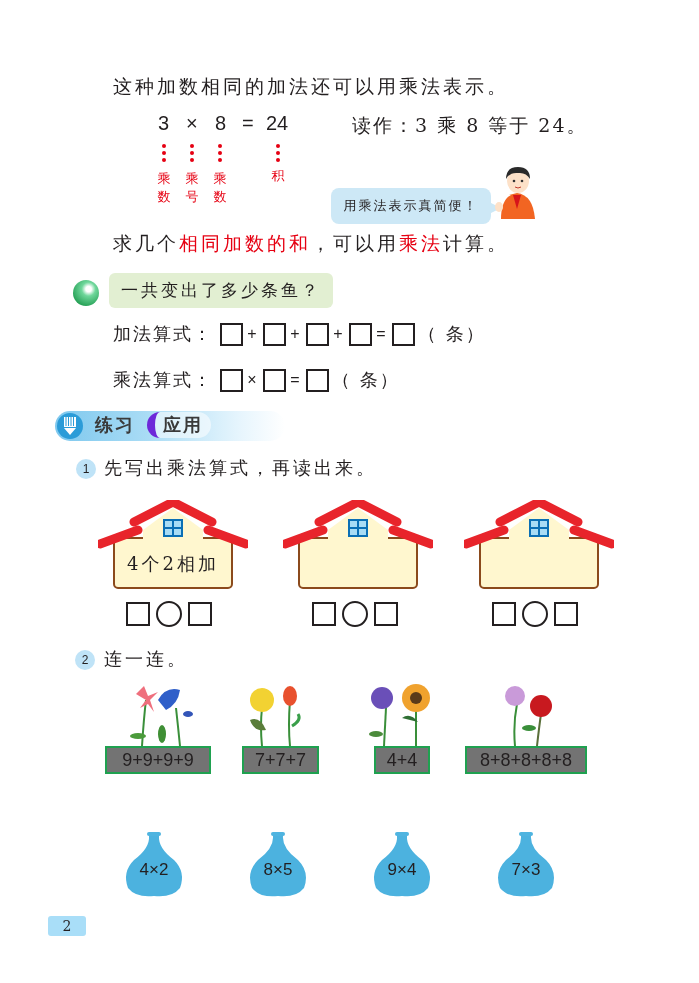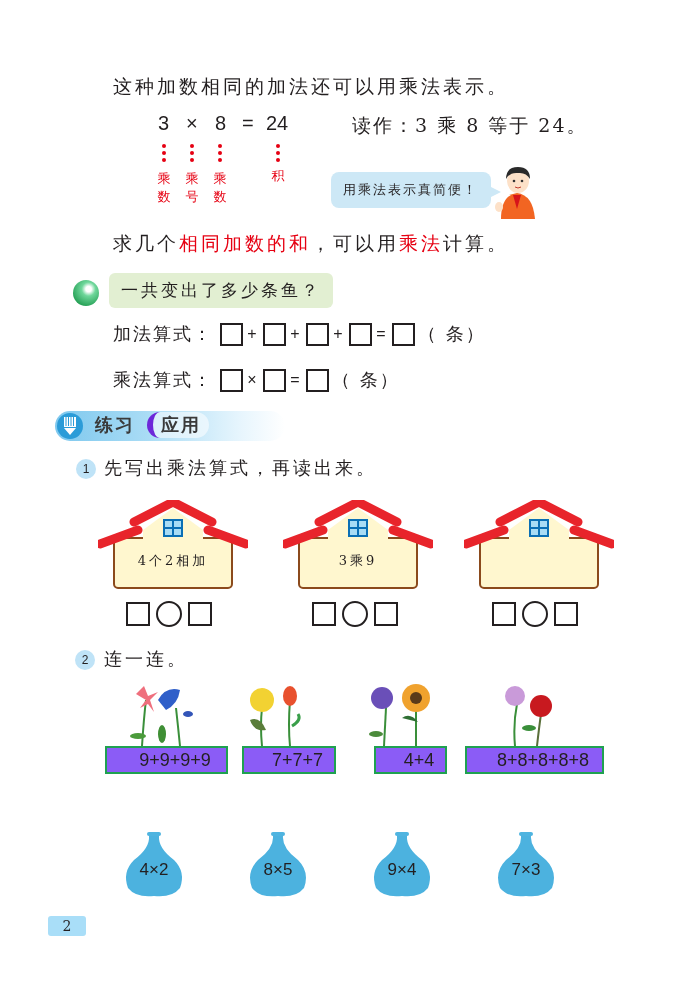--- a/index.html
+++ b/index.html
@@ -29,35 +29,35 @@
   .op { display: inline-block; font-family: "Liberation Sans", sans-serif; font-size: 16px; width: 14px; text-align: center; vertical-align: middle; }
   .formula-row { display: flex; align-items: center; gap: 3px; font-size: 18px; letter-spacing: 2px; }
   .formula-row .label { margin-right: 4px; }
 
   
   .sec-band { height: 30px; border-radius: 15px;
        background: linear-gradient(90deg, #7ec8ee 0%, #a9dcf5 40%, #e6f5fd 80%, rgba(255,255,255,0) 100%); }
   .sec-icon { width: 26px; height: 26px; border-radius: 50%; background: #2b9cd8; display: flex; align-items: center; justify-content: center; }
   .sec-title { font-family: "DejaVu Sans", sans-serif; font-weight: bold; font-size: 18px; color: #3a3a3a; letter-spacing: 2px; }
   .sec-title2 { font-family: "DejaVu Sans", sans-serif; font-weight: bold; font-size: 18px; color: #3a3a3a; letter-spacing: 2px;
-        background: rgba(255,255,255,0.55); border-radius: 14px; padding: 1px 8px; border-left: 6px solid #6d28d9; }
+        background: rgba(255,255,255,0.55); border-radius: 14px; padding: 1px 8px; border-left: 8px solid #6d28d9; }
 
   .num-circle { width: 20px; height: 20px; border-radius: 50%; background: #bfe3f7; font-family: "Liberation Sans", sans-serif;
        font-size: 12px; display: flex; align-items: center; justify-content: center; }
 
   
   .house { width: 150px; height: 100px; }
-  .house-label { position: absolute; left: 0; right: 0; top: 52px; text-align: center; font-size: 13px; letter-spacing: 3px; }
+  .house-label { position: absolute; left: 0; right: 0; top: 52px; text-align: center; font-size: 18px; letter-spacing: 3px; }
   .answer-row { display: flex; gap: 6px; align-items: center; }
   .ans-sq { width: 24px; height: 24px; border: 2px solid #231f20; box-sizing: border-box; }
   .ans-ci { width: 26px; height: 26px; border: 2px solid #231f20; border-radius: 50%; box-sizing: border-box; }
 
   
-  .flower-box { border: 2px solid #1fa150; background: #8b5cf6; font-family: "Liberation Sans", sans-serif; font-size: 18px;
-      height: 24px; line-height: 24px; text-align: center; box-sizing: content-box; padding-left: 17px; }
+  .flower-box { border: 2px solid #1fa150; background: #737373; font-family: "Liberation Sans", sans-serif; font-size: 18px;
+      height: 24px; line-height: 24px; text-align: center; box-sizing: content-box; }
 
   
   .vase-label { position: absolute; left: 0; right: 0; top: 28px; text-align: center; font-family: "Liberation Sans", sans-serif; font-size: 17px; }
 
   .page-num { width: 38px; height: 20px; background: #a9def8; border-radius: 3px; font-size: 14px; text-align: center; line-height: 20px; }
 </style>
 </head>
 <body>
 
 <div class="abs txt" style="left:113px; top:74px;">这种加数相同的加法还可以用乘法表示。</div>
@@ -101,21 +101,21 @@
   <div class="vlabel">号</div>
 </div>
 <div class="abs" style="left:213px; top:170px;">
   <div class="vlabel">乘</div>
   <div class="vlabel">数</div>
 </div>
 <div class="abs" style="left:271px; top:167px;">
   <div class="vlabel">积</div>
 </div>
 
-<div class="abs bubble" style="left:331px; top:172px; width:136px;">用乘法表示真简便！</div>
+<div class="abs bubble" style="left:331px; top:188px; width:136px;text-align:center;">用乘法表示真简便！</div>
 <div class="abs" style="left:493px; top:163px; width:48px; height:56px;">
   <svg width="48" height="56" viewBox="0 0 48 56">
     <path d="M8 56 Q8 32 24 30 Q40 32 42 56 Z" fill="#f26522"></path>
     <path d="M20 32 L24 46 L28 32 Z" fill="#d7141a"></path>
     <ellipse cx="25" cy="18" rx="11" ry="12" fill="#fde1c8"></ellipse>
     <path d="M13 16 Q13 4 25 4 Q37 4 37 16 Q33 9 25 10 Q17 9 13 16 Z" fill="#2a2a2a"></path>
     <circle cx="21" cy="18" r="1.3" fill="#333"></circle>
       <circle cx="29" cy="18" r="1.3" fill="#333"></circle>
     <path d="M22 24 Q25 26 28 24" stroke="#c0392b" fill="none" stroke-width="1"></path>
     <ellipse cx="6" cy="44" rx="4" ry="5" fill="#fde1c8"></ellipse>
@@ -178,21 +178,20 @@
 </div>
 <div class="abs house" style="left:283px; top:500px;">
   <svg width="150" height="92" viewBox="0 0 150 92" style="position:absolute;left:0;top:0;">
     <rect x="16" y="38" width="118" height="50" rx="4" fill="#fff7cf" stroke="#8b4a1c" stroke-width="2"></rect>
     <path d="M45 30 L75 8 L105 30 L105 40 L45 40 Z" fill="#fff7cf"></path>
     <path d="M2 44 L40 30 M110 30 L148 44" stroke="#e8242b" stroke-width="9" stroke-linecap="round"></path>
     <path d="M36 22 L75 2 L114 22" stroke="#e8242b" stroke-width="9" stroke-linecap="round" fill="none"></path>
     <rect x="66" y="20" width="18" height="16" fill="#a8dcf5" stroke="#0a6fb5" stroke-width="2"></rect>
     <path d="M75 20v16M66 28h18" stroke="#0a6fb5" stroke-width="2"></path>
   </svg>
-  <div class="house-label">3乘9</div>
 </div>
 <div class="abs house" style="left:464px; top:500px;">
   <svg width="150" height="92" viewBox="0 0 150 92" style="position:absolute;left:0;top:0;">
     <rect x="16" y="38" width="118" height="50" rx="4" fill="#fff7cf" stroke="#8b4a1c" stroke-width="2"></rect>
     <path d="M45 30 L75 8 L105 30 L105 40 L45 40 Z" fill="#fff7cf"></path>
     <path d="M2 44 L40 30 M110 30 L148 44" stroke="#e8242b" stroke-width="9" stroke-linecap="round"></path>
     <path d="M36 22 L75 2 L114 22" stroke="#e8242b" stroke-width="9" stroke-linecap="round" fill="none"></path>
     <rect x="66" y="20" width="18" height="16" fill="#a8dcf5" stroke="#0a6fb5" stroke-width="2"></rect>
     <path d="M75 20v16M66 28h18" stroke="#0a6fb5" stroke-width="2"></path>
   </svg>

